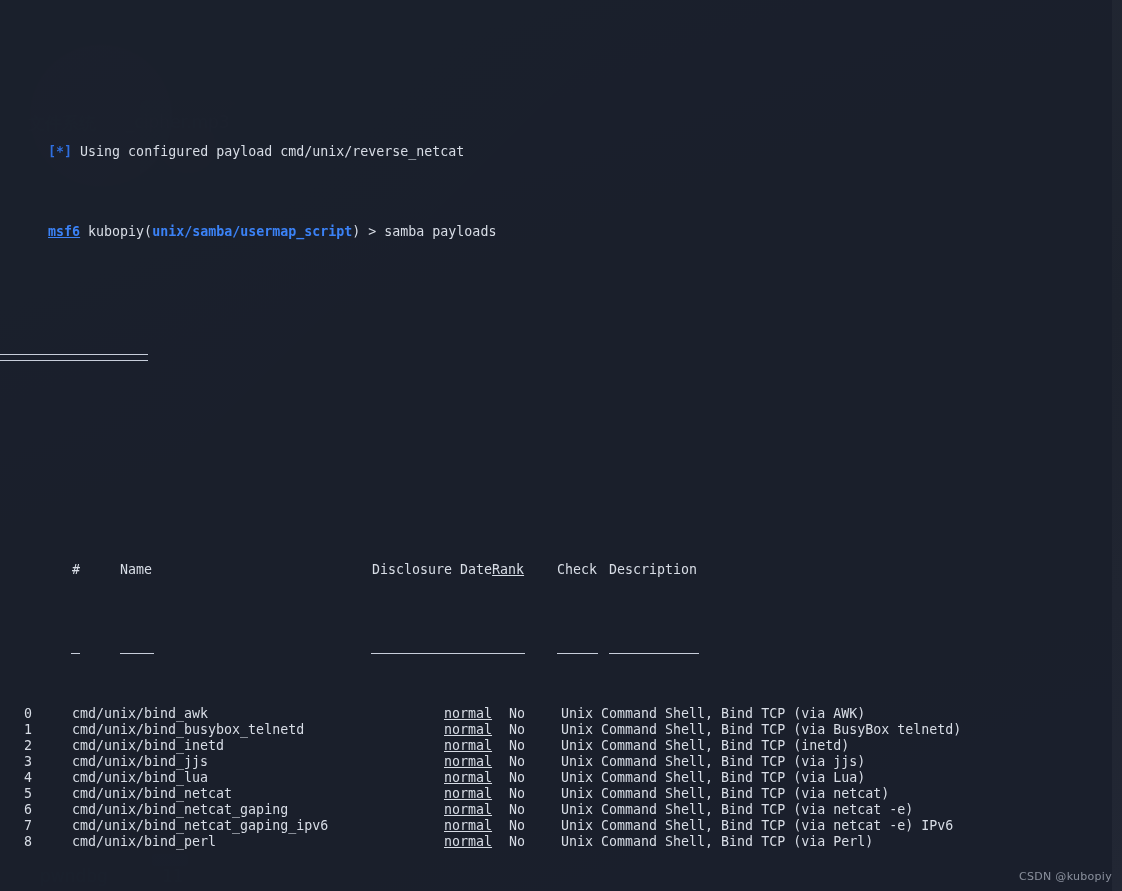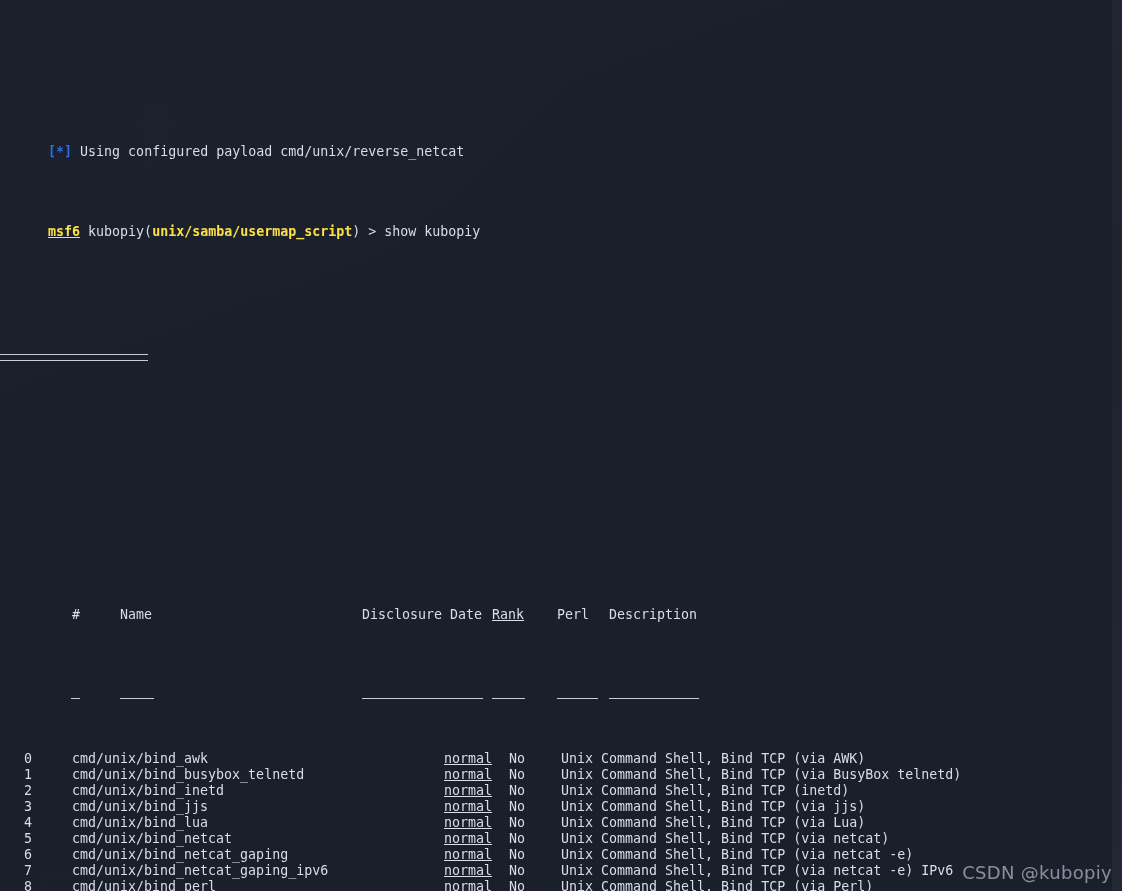--- a/index.html
+++ b/index.html
@@ -59,21 +59,21 @@
     white-space: pre;
     letter-spacing: 0px;
   }
   .line {
     height: 16px;
     white-space: pre;
   }
   .blank { height: 16px; }
 
   .u      { text-decoration: underline; }
-  .red    { color: #fde047; font-weight: bold; }
+  .red    { color: #3b82f6; font-weight: bold; }
   .blue   { color: #2f6fe0; font-weight: bold; }
   .white  { color: #d8dde6; }
 
   .hdr-underline {
     display: inline-block;
     border-bottom: 1.5px solid #c8cedb;
     line-height: 10px;
     height: 10px;
   }
   .dbl-rule {
@@ -83,32 +83,32 @@
     border-top: 1.5px solid #c8cedb;
     border-bottom: 1.5px solid #c8cedb;
     margin-top: 2px;
   }
 
   
   .cell { display: inline-block; }
   .c-num   { width: 32px;  text-align: right; }
   .c-gap1  { width: 8px; }
   .c-name  { width: 242px; padding-left: 32px; }
-  .c-date  { width: 130px; }
+  .c-date  { width: 130px; text-align: right; }
   .c-rank  { width: 65px; text-decoration: underline; }
   .c-check { width: 52px; }
-  .c-desc  { width: 470px; margin-top: 45px; }
+  .c-desc  { width: 470px; }
 
   #watermark {
     position: absolute;
     right: 10px;
     bottom: 8px;
     color: rgba(205,212,224,0.62);
     font-family: "DejaVu Sans", "Liberation Sans", sans-serif;
-    font-size: 18px;
+    font-size: 11px;
     letter-spacing: 0.3px;
   }
 </style>
 </head>
 <body>
 
 <div id="wallpaper">
   <div class="wp-shape" style="left:140px; top:100px; width:96px; height:120px; border-radius:6px;"></div>
   <div class="wp-shape" style="left:160px; top:118px; width:56px; height:56px; border-radius:50%; background:rgba(255,255,255,0.012);"></div>
   <div class="wp-text" style="left:28px; top:112px; font-size:17px;">文件系统</div>
@@ -126,34 +126,34 @@
       
     </div>
 
     
     <div class="line">
       <span class="blue">[*]</span><span class="white"> Using configured payload cmd/unix/reverse_netcat</span>
     </div>
 
     
     <div class="line">
-      <span class="u red">msf6</span><span class="white"> kubopiy(</span><span class="red">unix/samba/usermap_script</span><span class="white">) &gt; </span><span class="white">show kubopiy</span>
+      <span class="u red">msf6</span><span class="white"> kubopiy(</span><span class="red">unix/samba/usermap_script</span><span class="white">) &gt; </span><span class="white">samba payloads</span>
     </div>
 
     <div class="blank"></div>
 
     
     <div class="line"><span class="dbl-rule"></span></div>
 
     <div class="blank"></div>
     <div class="blank"></div>
 
     
     <div class="line">
-      <span class="cell c-num white">#</span><span class="cell c-gap1"></span><span class="cell c-name white">Name</span><span class="cell c-date white">Disclosure Date</span><span class="cell c-rank white">Rank</span><span class="cell c-check white">Perl</span><span class="cell c-desc white">Description</span>
+      <span class="cell c-num white">#</span><span class="cell c-gap1"></span><span class="cell c-name white">Name</span><span class="cell c-date white">Disclosure Date</span><span class="cell c-rank white">Rank</span><span class="cell c-check white">Check</span><span class="cell c-desc white">Description</span>
     </div>
 
     
     <div class="line">
       <span class="cell c-num"><span class="hdr-underline" style="width:9px;"></span></span><span class="cell c-gap1"></span><span class="cell c-name"><span class="hdr-underline" style="width:34px;"></span></span><span class="cell c-date"><span class="hdr-underline" style="width:121px;"></span></span><span class="cell c-rank"><span class="hdr-underline" style="width:33px;"></span></span><span class="cell c-check"><span class="hdr-underline" style="width:41px;"></span></span><span class="cell c-desc"><span class="hdr-underline" style="width:90px;"></span></span>
     </div>
 
     
     <div id="rows"><div class="line"><span class="cell c-num white">0</span><span class="cell c-gap1"></span><span class="cell c-name white">cmd/unix/bind_awk</span><span class="cell c-date white"></span><span class="cell c-rank white">normal</span><span class="cell c-check white">No</span><span class="cell c-desc white">Unix Command Shell, Bind TCP (via AWK)</span></div><div class="line"><span class="cell c-num white">1</span><span class="cell c-gap1"></span><span class="cell c-name white">cmd/unix/bind_busybox_telnetd</span><span class="cell c-date white"></span><span class="cell c-rank white">normal</span><span class="cell c-check white">No</span><span class="cell c-desc white">Unix Command Shell, Bind TCP (via BusyBox telnetd)</span></div><div class="line"><span class="cell c-num white">2</span><span class="cell c-gap1"></span><span class="cell c-name white">cmd/unix/bind_inetd</span><span class="cell c-date white"></span><span class="cell c-rank white">normal</span><span class="cell c-check white">No</span><span class="cell c-desc white">Unix Command Shell, Bind TCP (inetd)</span></div><div class="line"><span class="cell c-num white">3</span><span class="cell c-gap1"></span><span class="cell c-name white">cmd/unix/bind_jjs</span><span class="cell c-date white"></span><span class="cell c-rank white">normal</span><span class="cell c-check white">No</span><span class="cell c-desc white">Unix Command Shell, Bind TCP (via jjs)</span></div><div class="line"><span class="cell c-num white">4</span><span class="cell c-gap1"></span><span class="cell c-name white">cmd/unix/bind_lua</span><span class="cell c-date white"></span><span class="cell c-rank white">normal</span><span class="cell c-check white">No</span><span class="cell c-desc white">Unix Command Shell, Bind TCP (via Lua)</span></div><div class="line"><span class="cell c-num white">5</span><span class="cell c-gap1"></span><span class="cell c-name white">cmd/unix/bind_netcat</span><span class="cell c-date white"></span><span class="cell c-rank white">normal</span><span class="cell c-check white">No</span><span class="cell c-desc white">Unix Command Shell, Bind TCP (via netcat)</span></div><div class="line"><span class="cell c-num white">6</span><span class="cell c-gap1"></span><span class="cell c-name white">cmd/unix/bind_netcat_gaping</span><span class="cell c-date white"></span><span class="cell c-rank white">normal</span><span class="cell c-check white">No</span><span class="cell c-desc white">Unix Command Shell, Bind TCP (via netcat -e)</span></div><div class="line"><span class="cell c-num white">7</span><span class="cell c-gap1"></span><span class="cell c-name white">cmd/unix/bind_netcat_gaping_ipv6</span><span class="cell c-date white"></span><span class="cell c-rank white">normal</span><span class="cell c-check white">No</span><span class="cell c-desc white">Unix Command Shell, Bind TCP (via netcat -e) IPv6</span></div><div class="line"><span class="cell c-num white">8</span><span class="cell c-gap1"></span><span class="cell c-name white">cmd/unix/bind_perl</span><span class="cell c-date white"></span><span class="cell c-rank white">normal</span><span class="cell c-check white">No</span><span class="cell c-desc white">Unix Command Shell, Bind TCP (via Perl)</span></div></div>
 

